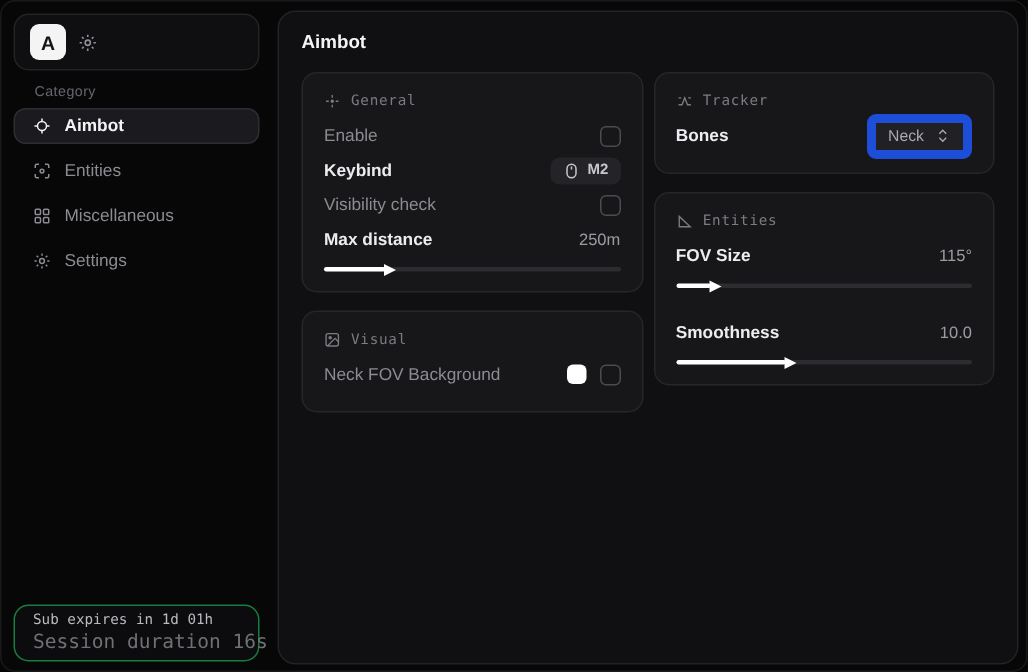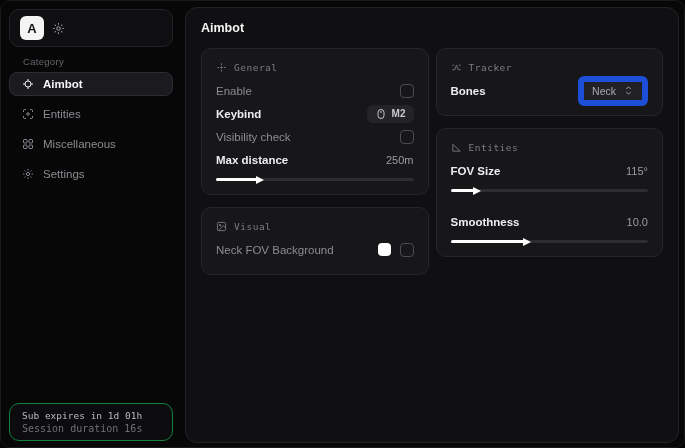--- a/index.html
+++ b/index.html
@@ -44,21 +44,21 @@
     color:#8b8b92; font-size:11.5px; cursor:default;
   }
   .nav-item.active { background:#1b1b1f; border-color:#2d2d32; color:#f4f4f5; font-weight:600; }
   .nav-item .nav-icon { display:flex; align-items:center; }
   .footer-card {
     position:absolute; left:8px; top:402px; width:164px; height:38px;
     border:1px solid #15803d; border-radius:10px; background:#0c0c0e;
     display:flex; flex-direction:column; justify-content:center; gap:2px; padding:0 12px;
   }
   .footer-line1 { font-family:"DejaVu Sans Mono", monospace; font-size:9.5px; color:#b9b9bf; white-space:nowrap; }
-  .footer-line2 { font-family:"DejaVu Sans Mono", monospace; font-size:10px; color:#707077; white-space:nowrap; }
+  .footer-line2 { font-family:"DejaVu Sans Mono", monospace; font-size:13px; color:#707077; white-space:nowrap; }
   
   .main {
     position:absolute; left:184px; top:6px; width:494px; height:436px;
     background:#101012; border:1px solid #232327; border-radius:12px;
     padding:13px 15px;
   }
   .main-title { font-size:12.5px; font-weight:700; color:#f4f4f5; margin-bottom:13px; }
   .columns { display:flex; gap:7px; align-items:flex-start; }
   .col { flex:1; display:flex; flex-direction:column; gap:12px; min-width:0; }
   .panel {

